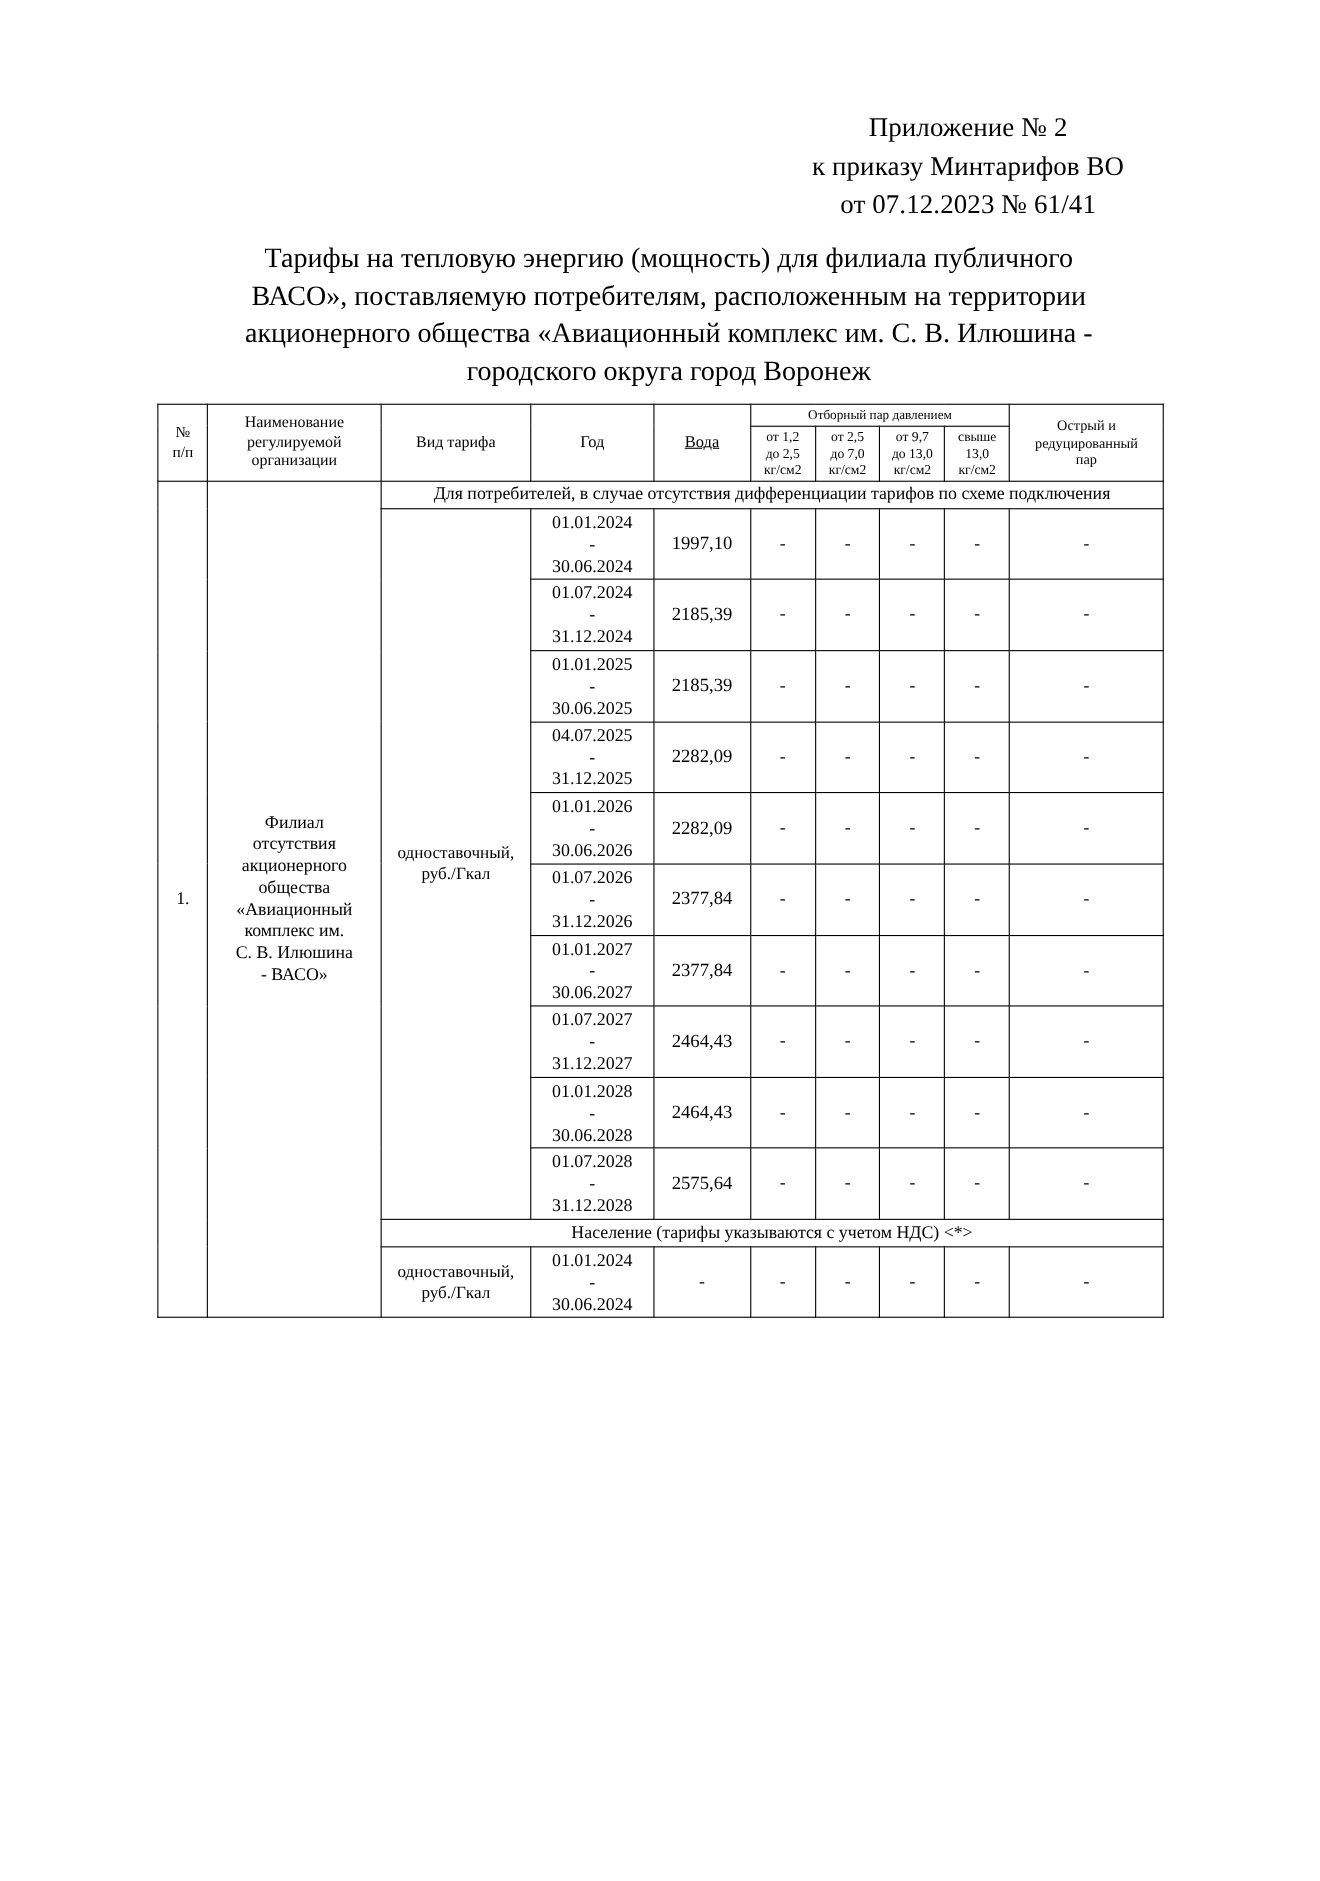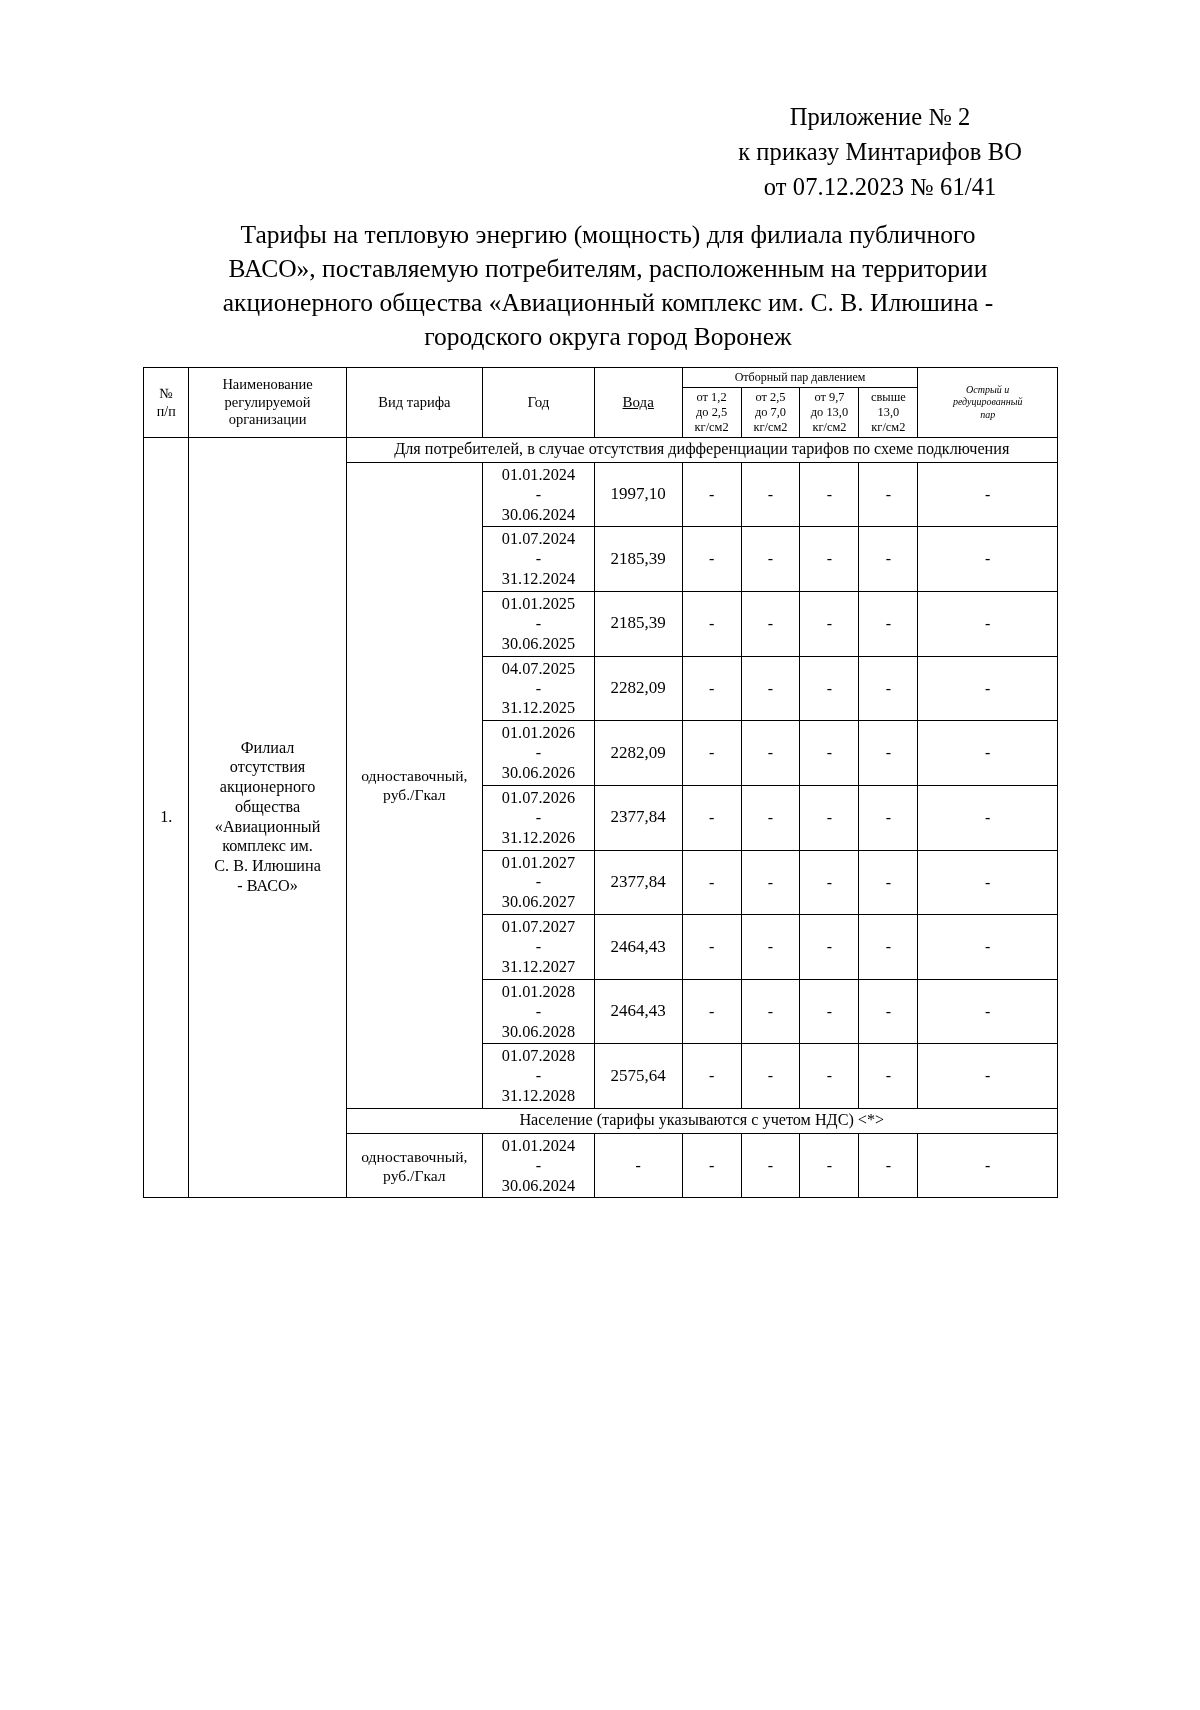--- a/index.html
+++ b/index.html
@@ -71,21 +71,21 @@
     background: #fff;
   }
   table.tariff th { font-weight: normal; }
 
   .hdr-np      { width: 44px;  font-size: 14px; }
   .hdr-org     { width: 152px; font-size: 14.5px; }
   .hdr-type    { width: 132px; font-size: 14.5px; }
   .hdr-year    { width: 108px; font-size: 15px; }
   .hdr-water   { width: 85px;  font-size: 15px; text-decoration: underline; }
   .hdr-p       { width: 57px;  font-size: 12.4px; margin-top: 12px; }
-  .hdr-sharp   { width: 135px; font-size: 10px; font-style: italic; }
+  .hdr-sharp   { width: 135px; font-size: 13px; }
 
   .group-head  { font-size: 12px; padding: 5px 4px; }
 
   .section-row td {
     font-size: 16.2px;
     padding: 10px 8px;
     line-height: 1.3;
   }
 
   .org-cell {

